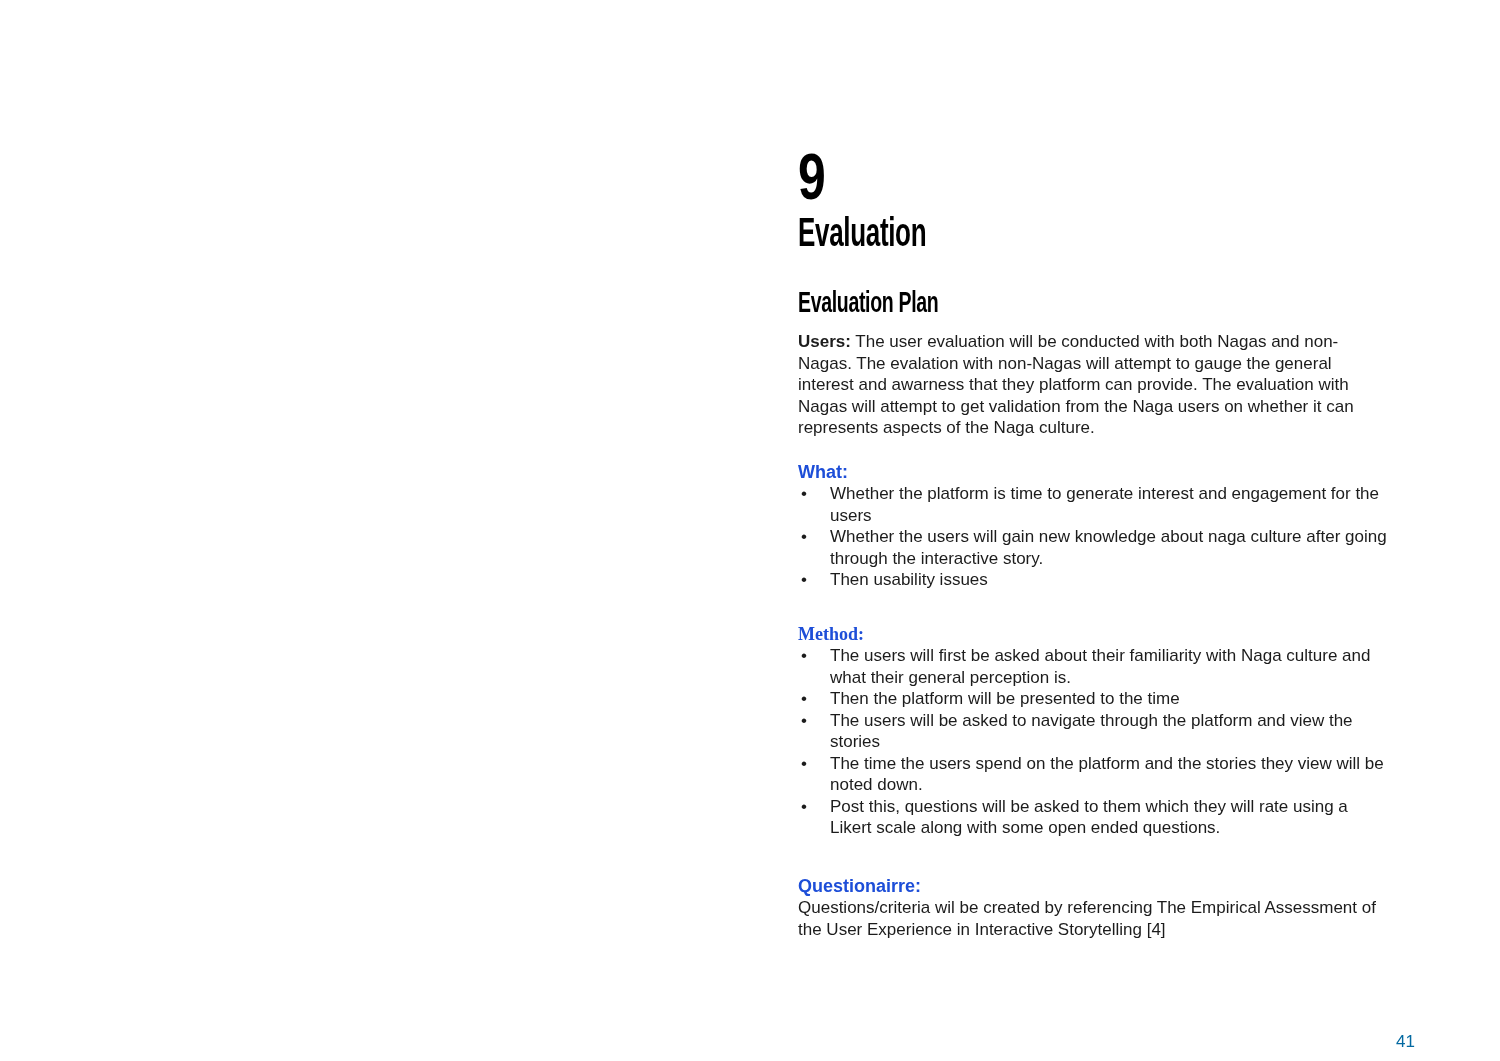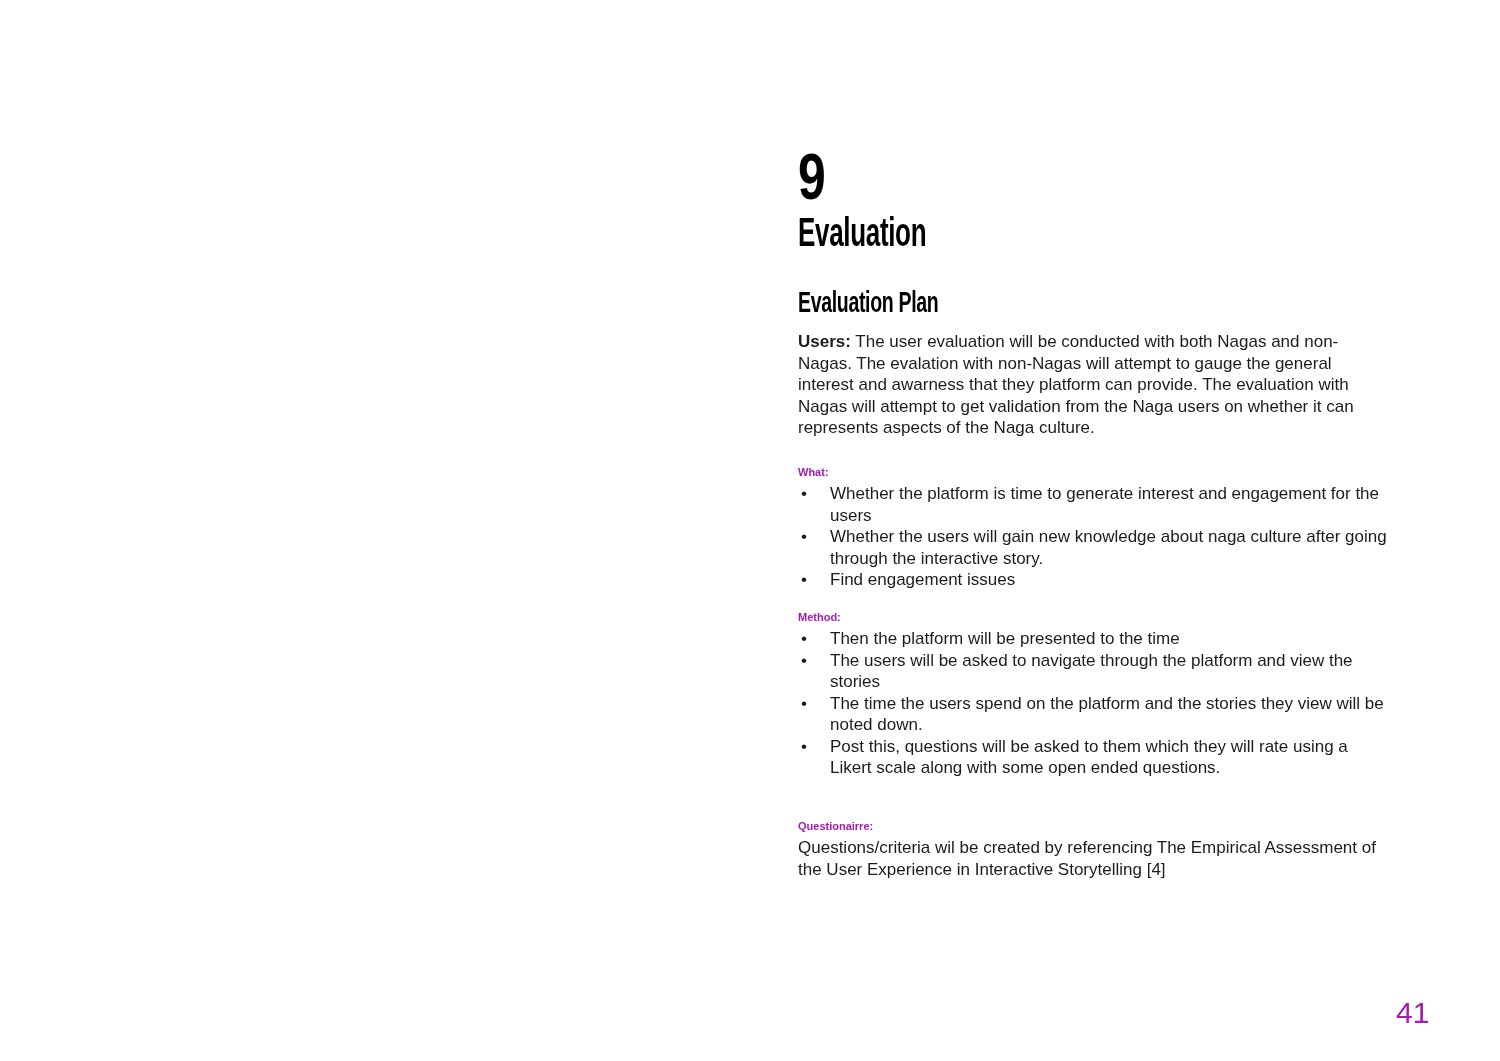--- a/index.html
+++ b/index.html
@@ -59,26 +59,26 @@
   }
   .users-paragraph {
     margin: 14px 0 0 0;
   }
   .inline-label {
     font-weight: 700;
   }
   .group-label {
     margin: 0;
     font-weight: 700;
-    font-size: 11px;
+    font-size: 18px;
     line-height: 21.5px;
-    color: #a21caf;
+    color: #1d4ed8;
   }
   .group-label.what    { margin-top: 23px; }
-  .group-label.method  { margin-top: 16px; }
+  .group-label.method  { margin-top: 33px; font-family: Liberation Serif, serif; }
   .group-label.quest   { margin-top: 37px; }
   ul.bullet-list {
     margin: 0;
     padding: 0;
     list-style: none;
   }
   ul.bullet-list li {
     position: relative;
     padding-left: 32px;
   }
@@ -87,24 +87,24 @@
     position: absolute;
     left: 3px;
     top: 0;
   }
   .questionnaire-paragraph {
     margin: 0;
   }
   .page-number {
     position: absolute;
     left: 1396px;
-    top: 1000px;
-    font-size: 30px;
+    top: 1029px;
+    font-size: 17px;
     line-height: 26px;
-    color: #a21caf;
+    color: #0369a1;
   }
 </style>
 </head>
 <body>
 
 <div class="page">
 
   <main class="content">
 
     <div class="chapter-number">9</div>
@@ -113,26 +113,27 @@
 
     <h2 class="section-title">Evaluation Plan</h2>
 
     <p class="users-paragraph"><span class="inline-label">Users:</span> <span>The user evaluation will be conducted with both Nagas and non-Nagas. The evalation with non-Nagas will attempt to gauge the general interest and awarness that they platform can provide. The evaluation with Nagas will attempt to get validation from the Naga users on whether it can represents aspects of the Naga culture.</span></p>
 
     <h3 class="group-label what">What:</h3>
 
     <ul class="bullet-list">
       <li>Whether the platform is time to generate interest and engagement for the users</li>
       <li>Whether the users will gain new knowledge about naga culture after going through the interactive story.</li>
-      <li>Find engagement issues</li>
+      <li>Then usability issues</li>
     </ul>
 
     <h3 class="group-label method">Method:</h3>
 
     <ul class="bullet-list">
+      <li>The users will first be asked about their familiarity with Naga culture and what their general perception is.</li>
       <li>Then the platform will be presented to the time</li>
       <li>The users will be asked to navigate through the platform and view the stories</li>
       <li>The time the users spend on the platform and the stories they view will be noted down.</li>
       <li>Post this, questions will be asked to them which they will rate using a Likert scale along with some open ended questions.</li>
     </ul>
 
     <h3 class="group-label quest">Questionairre:</h3>
 
     <p class="questionnaire-paragraph">Questions/criteria wil be created by referencing The Empirical Assessment of the User Experience in Interactive Storytelling [4]</p>
 

